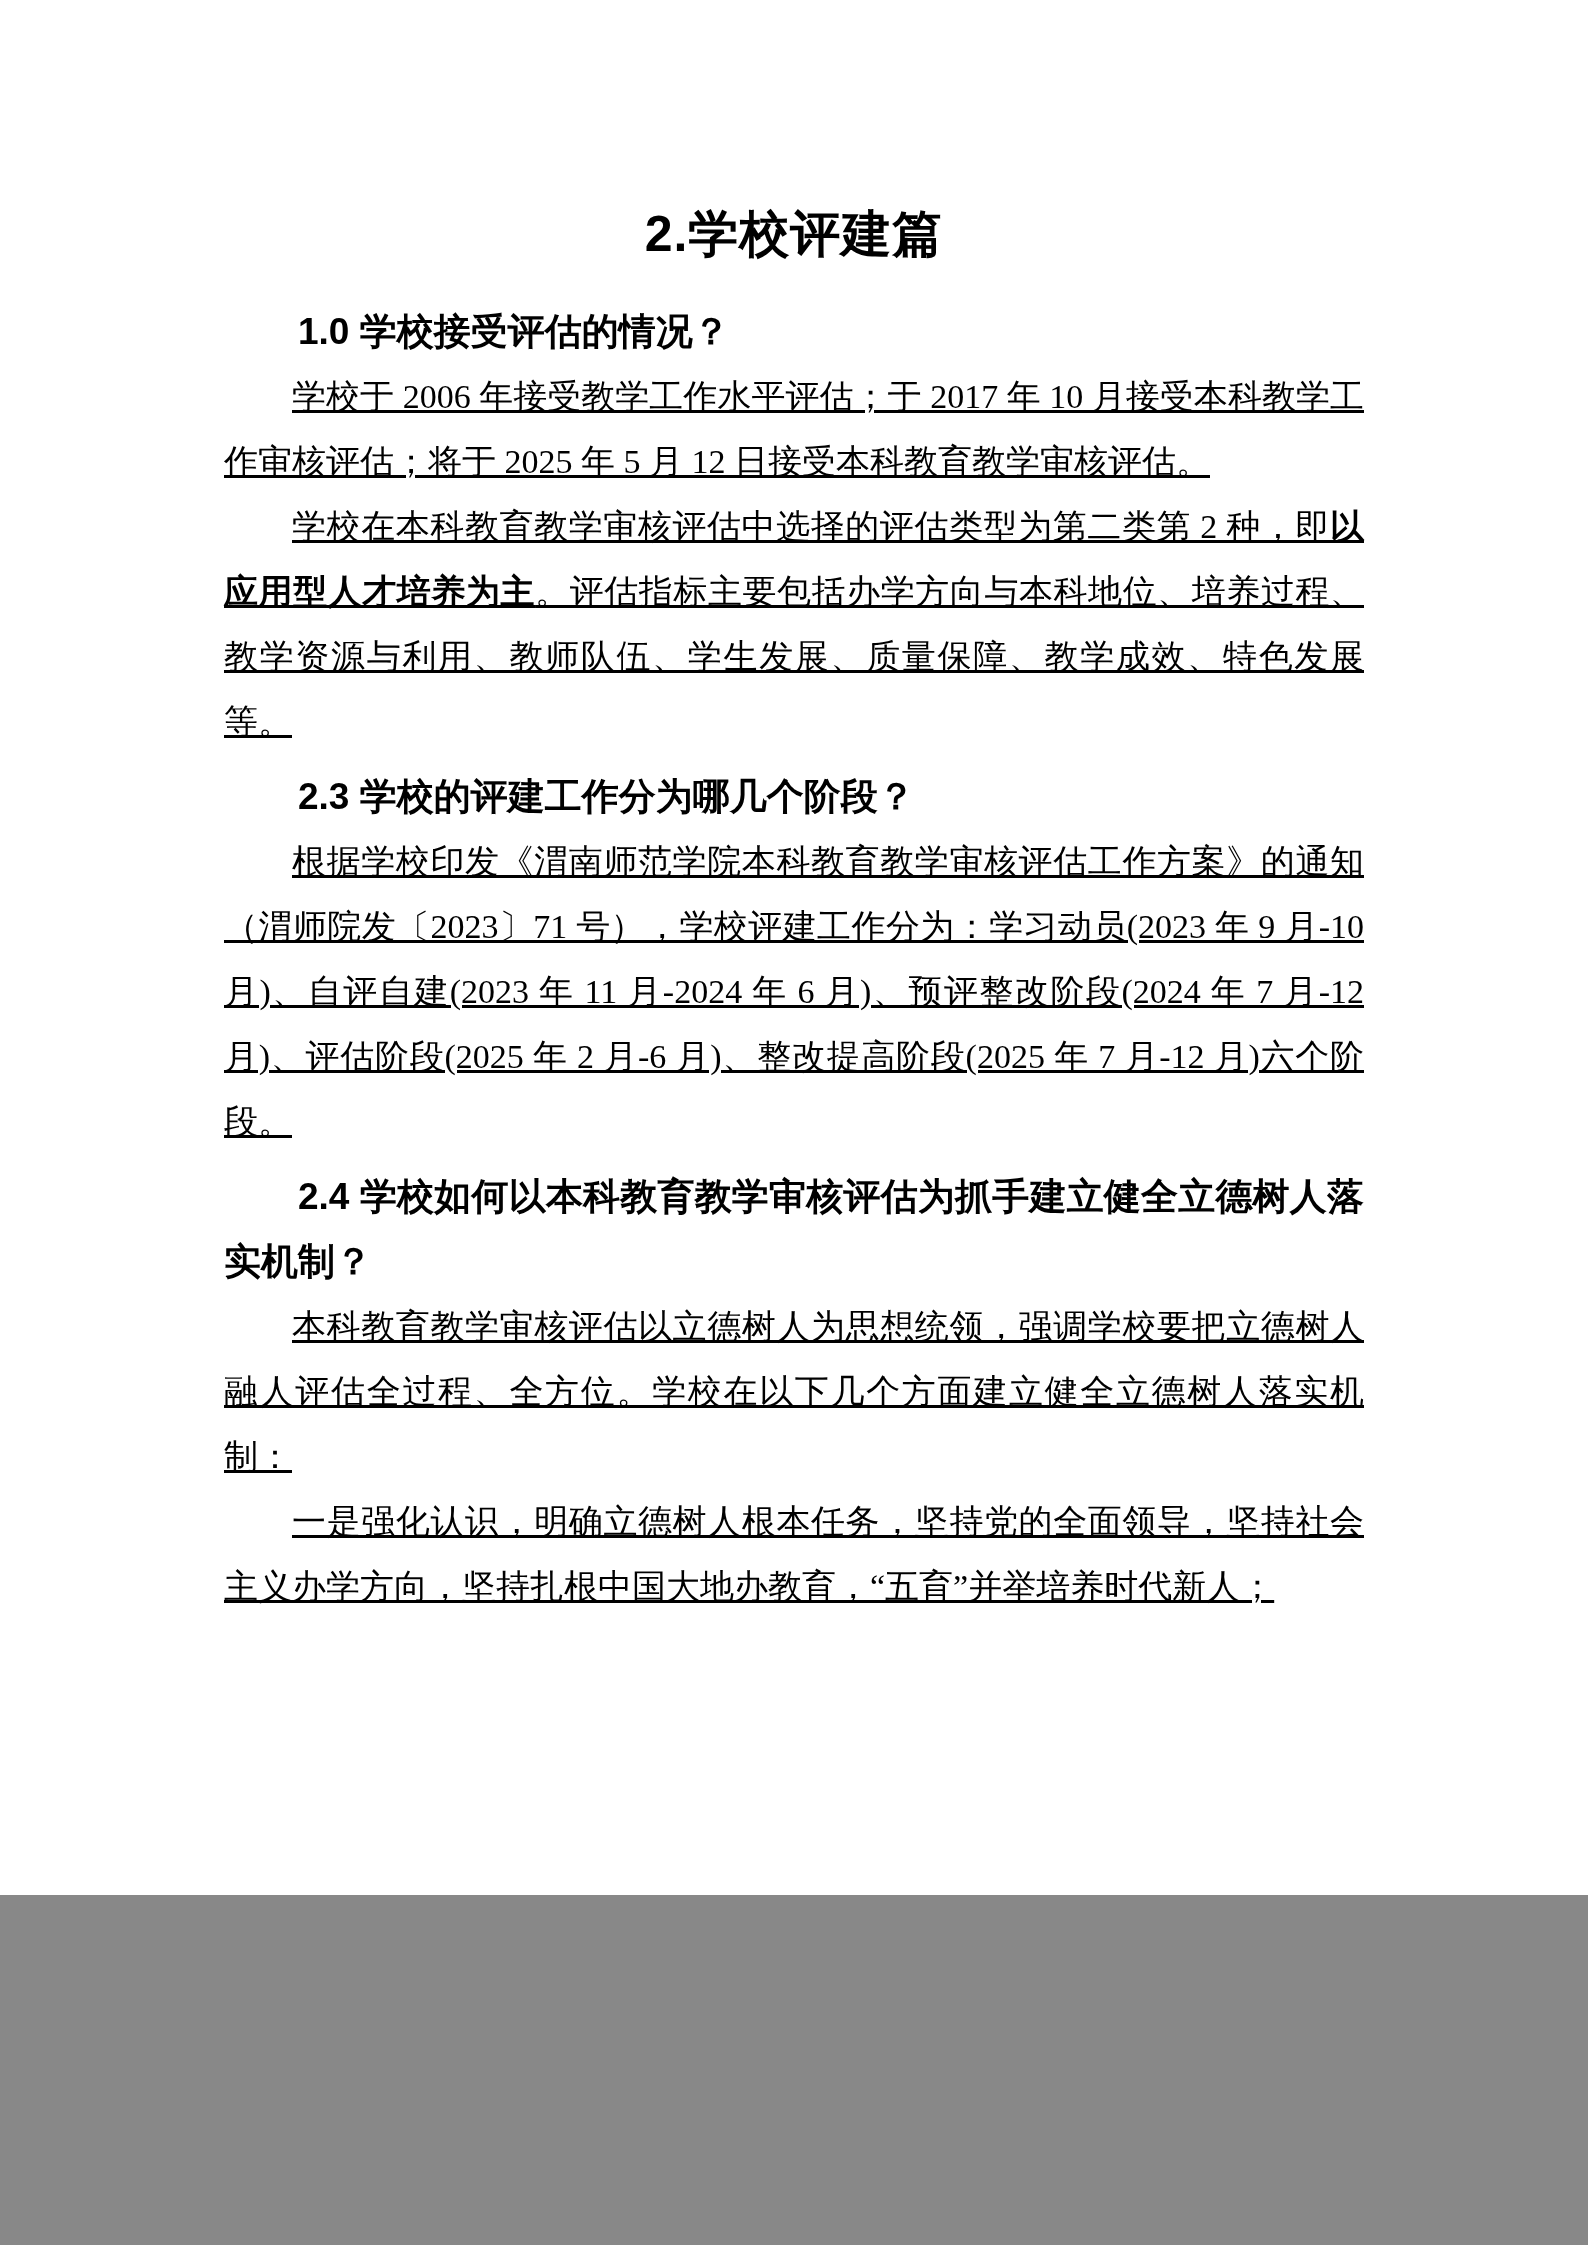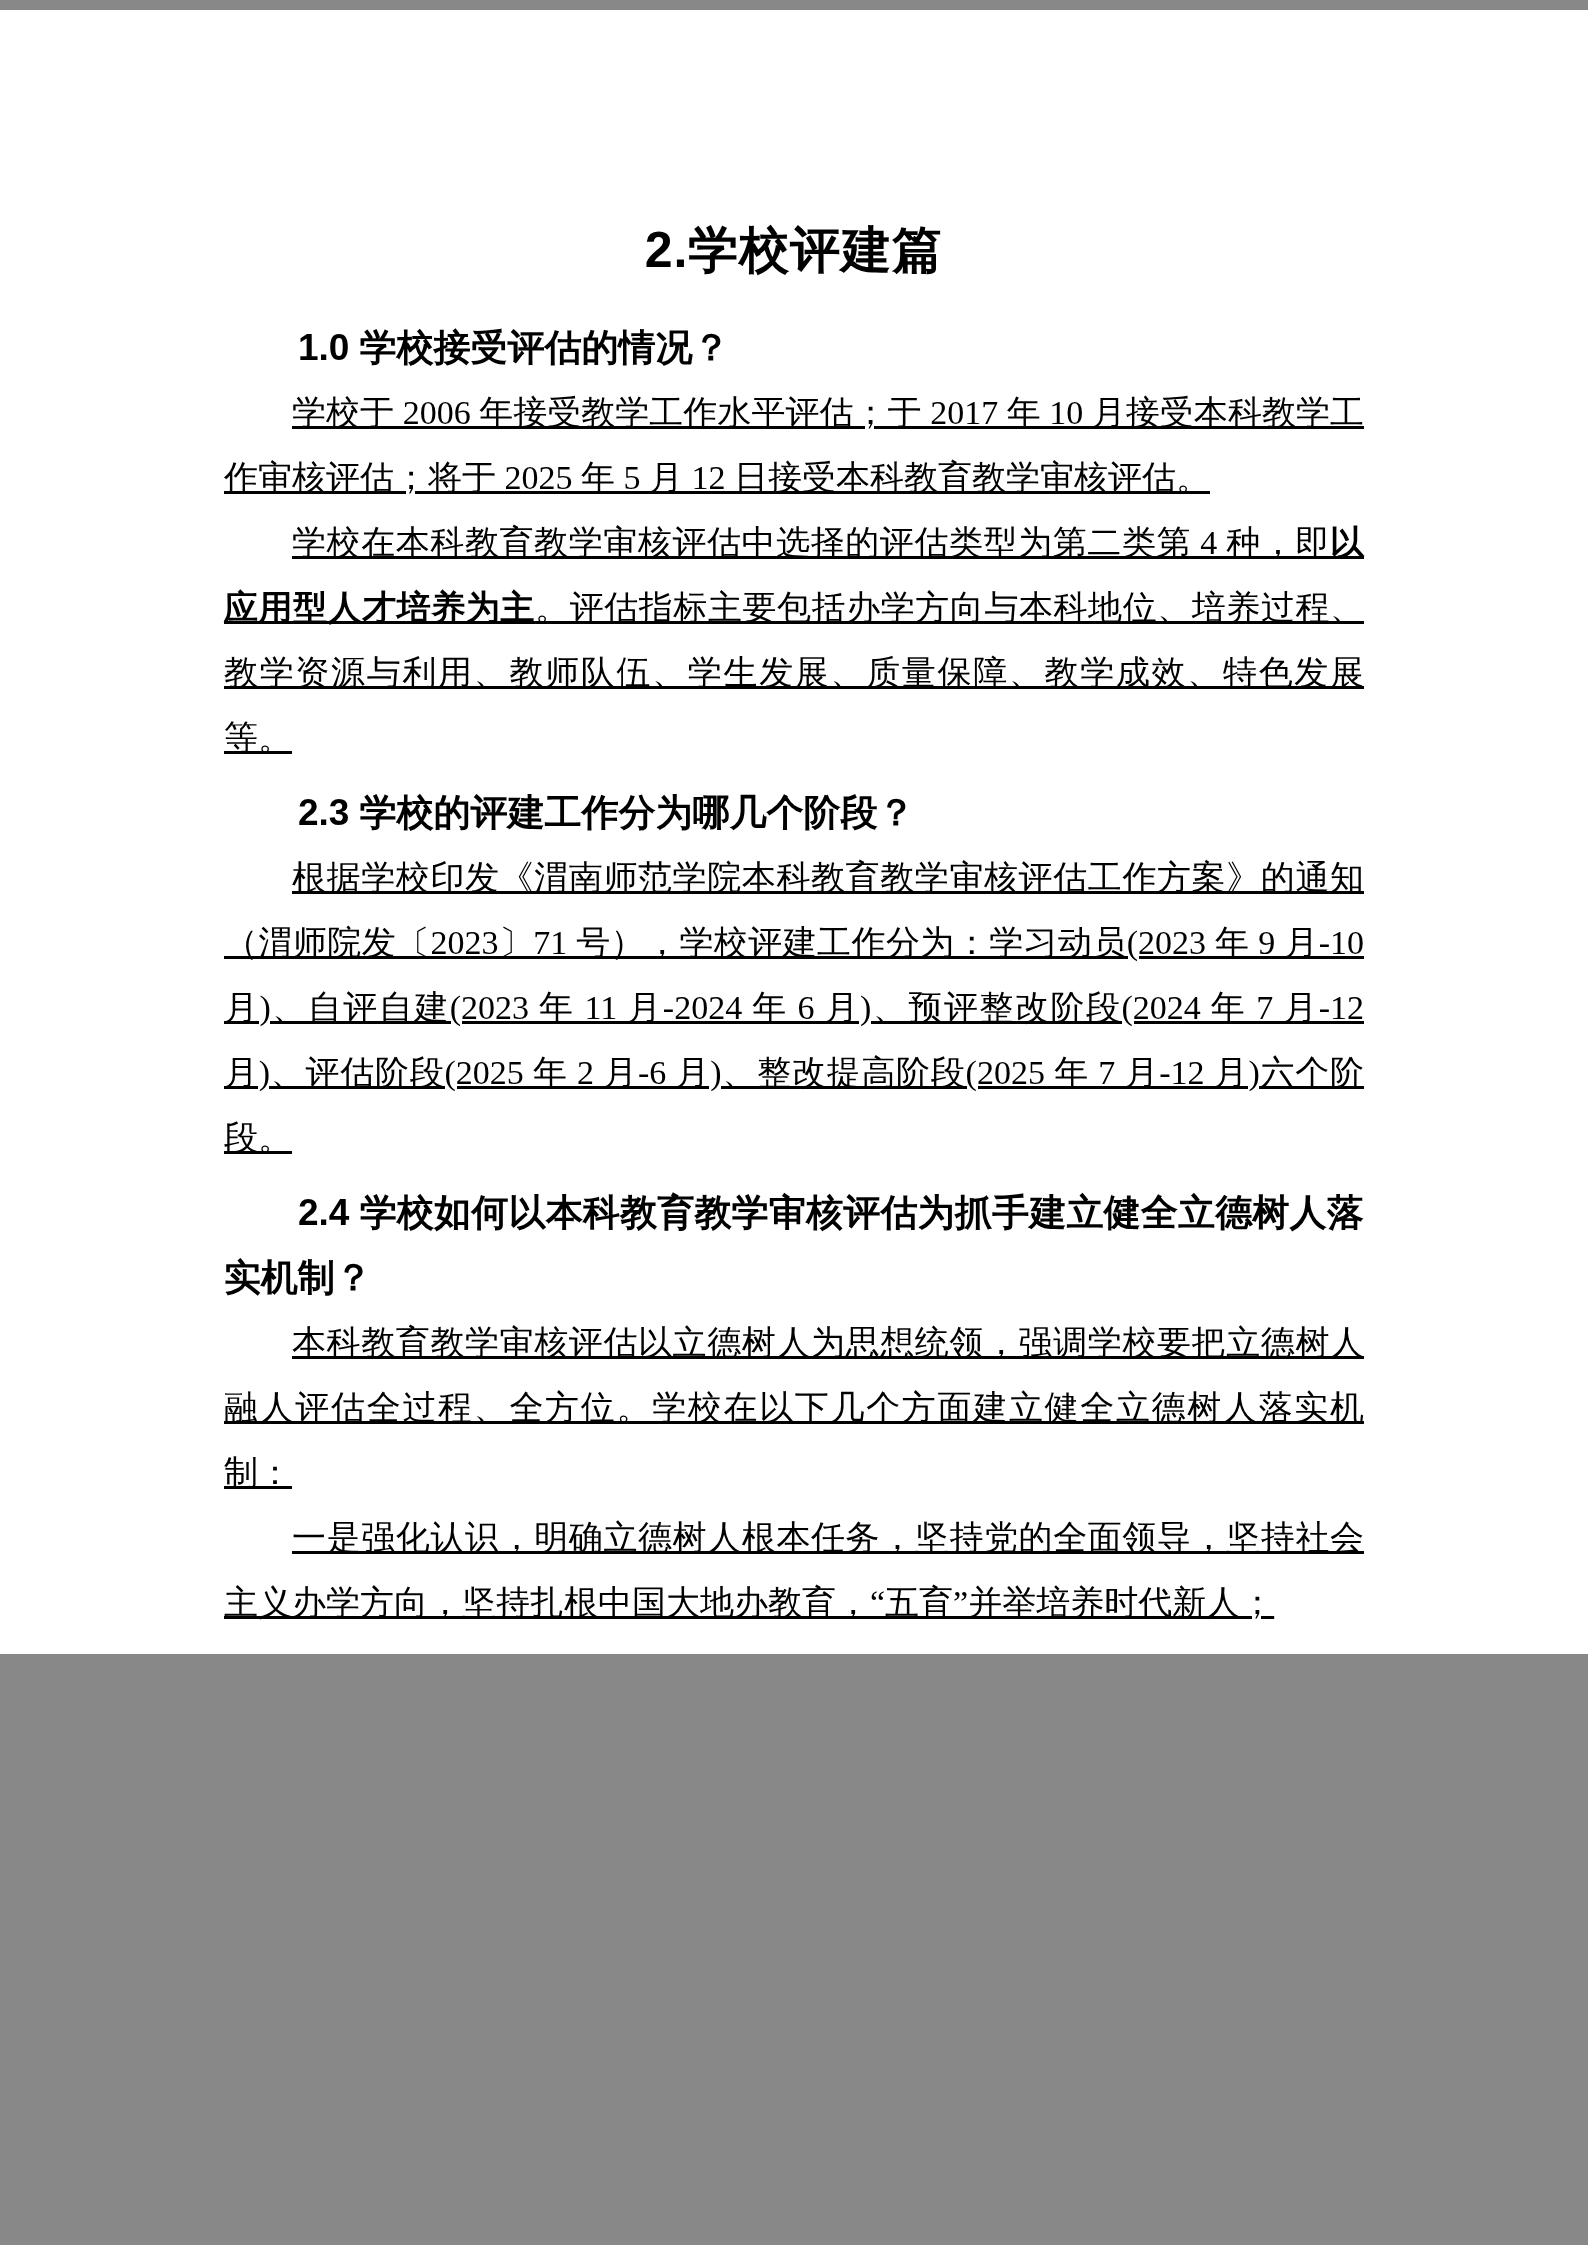--- a/index.html
+++ b/index.html
@@ -1,24 +1,24 @@
 <!DOCTYPE html>
 <html><head>
 <meta charset="utf-8">
 <style>
   * { margin: 0; padding: 0; box-sizing: border-box; }
   html, body { background: #888; }
   .page {
     position: relative;
     width: 1588px;
-    height: 1644px;
-    margin: 10px auto;
+    height: 1895px;
+    margin: 0 auto;
     background: #ffffff;
     color: #000000;
-    padding: 11px 224px;
+    padding: 5px 224px;
     overflow: hidden;
   }
   .doc-title {
     margin-top: 198px;
     margin-bottom: 34px;
     text-align: center;
     font-family: "Liberation Sans", "DejaVu Sans", sans-serif;
     font-weight: 900;
     font-size: 50px;
     line-height: 62px;
@@ -61,21 +61,21 @@
 </head>
 <body>
 
 <div class="page">
 
   <h1 class="doc-title">2.学校评建篇</h1>
 
   <h2 class="q-heading">1.0 学校接受评估的情况？</h2>
   <p class="para">学校于 2006 年接受教学工作水平评估；于 2017 年 10 月接受本科教学工作审核评估；将于 2025 年 5 月 12 日接受本科教育教学审核评估。</p>
 
-  <p class="para"><span>学校在本科教育教学审核评估中选择的评估类型为第二类第 4 种，即</span><span class="bold-run">以应用型人才培养为主</span><span>。评估指标主要包括办学方向与本科地位、培养过程、教学资源与利用、教师队伍、学生发展、质量保障、教学成效、特色发展等。</span></p>
+  <p class="para"><span>学校在本科教育教学审核评估中选择的评估类型为第二类第 2 种，即</span><span class="bold-run">以应用型人才培养为主</span><span>。评估指标主要包括办学方向与本科地位、培养过程、教学资源与利用、教师队伍、学生发展、质量保障、教学成效、特色发展等。</span></p>
 
   <h2 class="q-heading">2.3 学校的评建工作分为哪几个阶段？</h2>
   <p class="para">根据学校印发《渭南师范学院本科教育教学审核评估工作方案》的通知（渭师院发〔2023〕71 号），学校评建工作分为：学习动员(2023 年 9 月-10 月)、自评自建(2023 年 11 月-2024 年 6 月)、预评整改阶段(2024 年 7 月-12 月)、评估阶段(2025 年 2 月-6 月)、整改提高阶段(2025 年 7 月-12 月)六个阶段。</p>
 
   <h2 class="q-heading">2.4 学校如何以本科教育教学审核评估为抓手建立健全立德树人落实机制？</h2>
   <p class="para">本科教育教学审核评估以立德树人为思想统领，强调学校要把立德树人融人评估全过程、全方位。学校在以下几个方面建立健全立德树人落实机制：</p>
   <p class="para">一是强化认识，明确立德树人根本任务，坚持党的全面领导，坚持社会主义办学方向，坚持扎根中国大地办教育，“五育”并举培养时代新人；</p>
 
   <div class="page-number">7</div>
 

